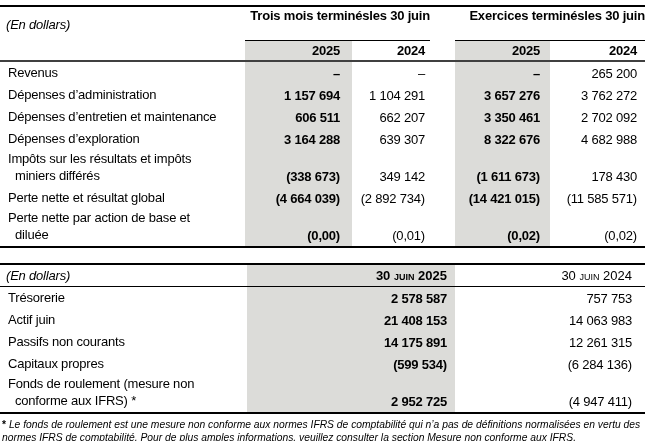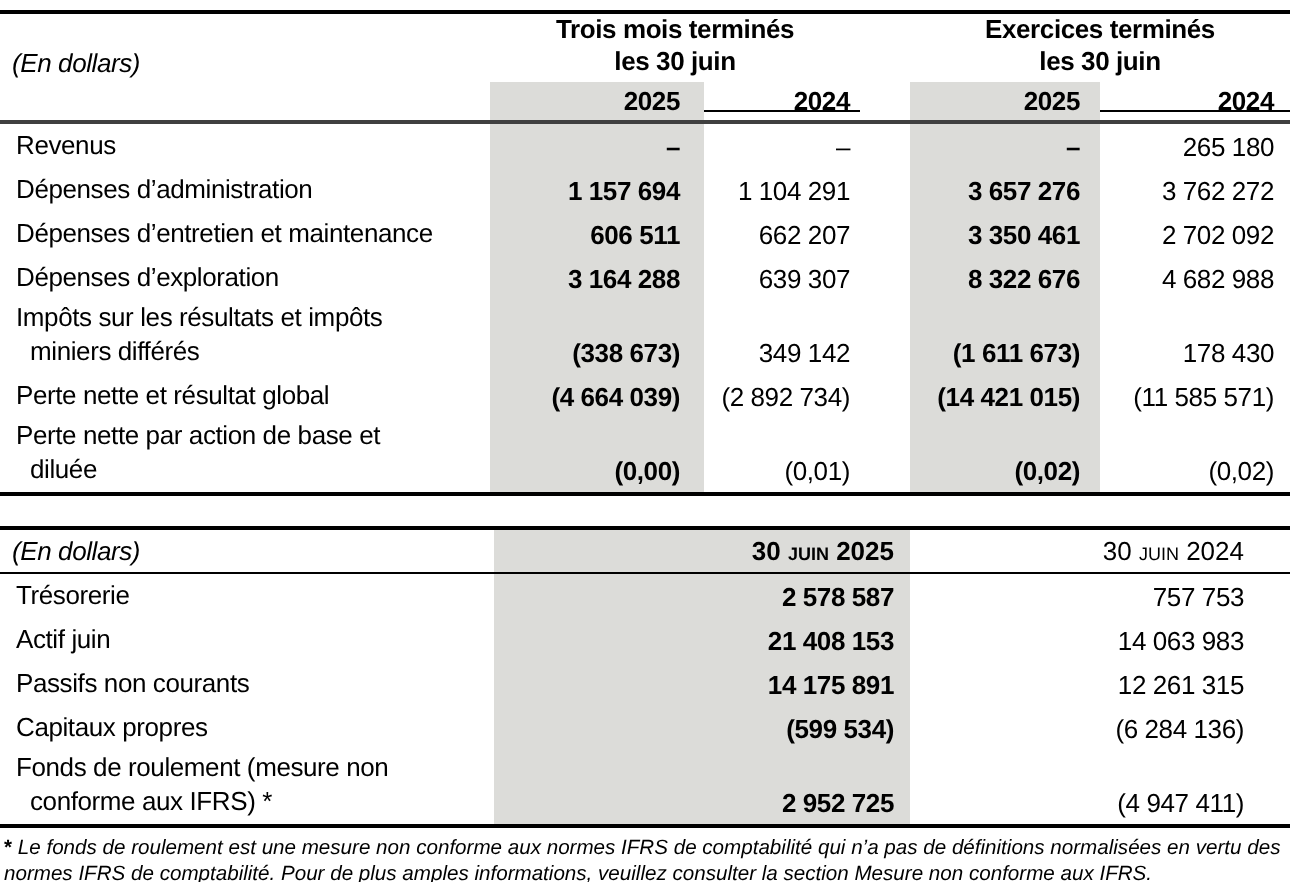--- a/index.html
+++ b/index.html
@@ -7,38 +7,38 @@
     width:645px;height:441px;overflow:hidden;position:relative;
     font-family:"Liberation Sans","DejaVu Sans",sans-serif;
     color:#000;font-size:13px;letter-spacing:-0.2px;
   }
   .page{position:absolute;top:5px;left:0;width:645px;}
   
   .t1{border-top:2px solid #000;border-bottom:2px solid #000;}
   .g1{display:grid;grid-template-columns:245px 107px 78px 25px 95px 95px;}
   .grouprow{height:34px;}
   .unitcell{display:flex;align-items:center;padding-left:6px;font-style:italic;}
-  .grouphead{grid-column:span 2;border-bottom:1px solid #000;display:flex;flex-direction:column;
+  .grouphead{grid-column:span 2;border-bottom:1px solid #000;display:flex;
     justify-content:flex-end;align-items:center;font-weight:bold;line-height:16px;padding-bottom:16px;}
   .yearrow{height:19px;border-bottom:2px solid #404040;}
   .yr{display:flex;justify-content:flex-end;align-items:center;font-weight:bold;}
   .row-s{height:22px;}
   .row-d{height:37px;}
   .lbl{display:flex;flex-direction:column;justify-content:flex-end;padding:0 0 3px 8px;line-height:17px;}
   .lbl .l2{padding-left:7px;}
   .v{display:flex;justify-content:flex-end;align-items:flex-end;padding-bottom:3px;white-space:nowrap;}
   .gray{background:#dcdcd9;}
   .bold{font-weight:bold;}
   .p1{padding-right:12px;} .p2{padding-right:5px;} .p3{padding-right:10px;} .p4{padding-right:8px;}
   
   .t2{margin-top:15px;border-top:2px solid #000;border-bottom:2px solid #000;}
   .g2{display:grid;grid-template-columns:247px 208px 190px;}
   .t2head{height:21px;border-bottom:1px solid #000;}
   .smallcaps{font-variant:small-caps;letter-spacing:0;}
-  .q1{padding-right:8px;} .q2{padding-right:23px;}
+  .q1{padding-right:8px;} .q2{padding-right:13px;}
   
   .footnote{margin-top:4px;padding:0 4px 0 2px;font-size:10.3px;line-height:13px;letter-spacing:0;}
   .fnmark{font-weight:bold;}
   .fntext{font-style:italic;}
 </style>
 </head>
 <body>
 
 <div class="page">
 
@@ -67,21 +67,21 @@
     </div>
 
     <div class="g1 row-s">
       <div class="lbl">
           <span>Revenus</span>
         </div>
       <div class="v gray bold p1">–</div>
       <div class="v p2">–</div>
       <div></div>
       <div class="v gray bold p3">–</div>
-      <div class="v p4">265 180</div>
+      <div class="v p4">265 200</div>
     </div>
 
     <div class="g1 row-s">
       <div class="lbl">
           <span>Dépenses d’administration</span>
         </div>
       <div class="v gray bold p1">1 157 694</div>
       <div class="v p2">1 104 291</div>
       <div></div>
       <div class="v gray bold p3">3 657 276</div>

